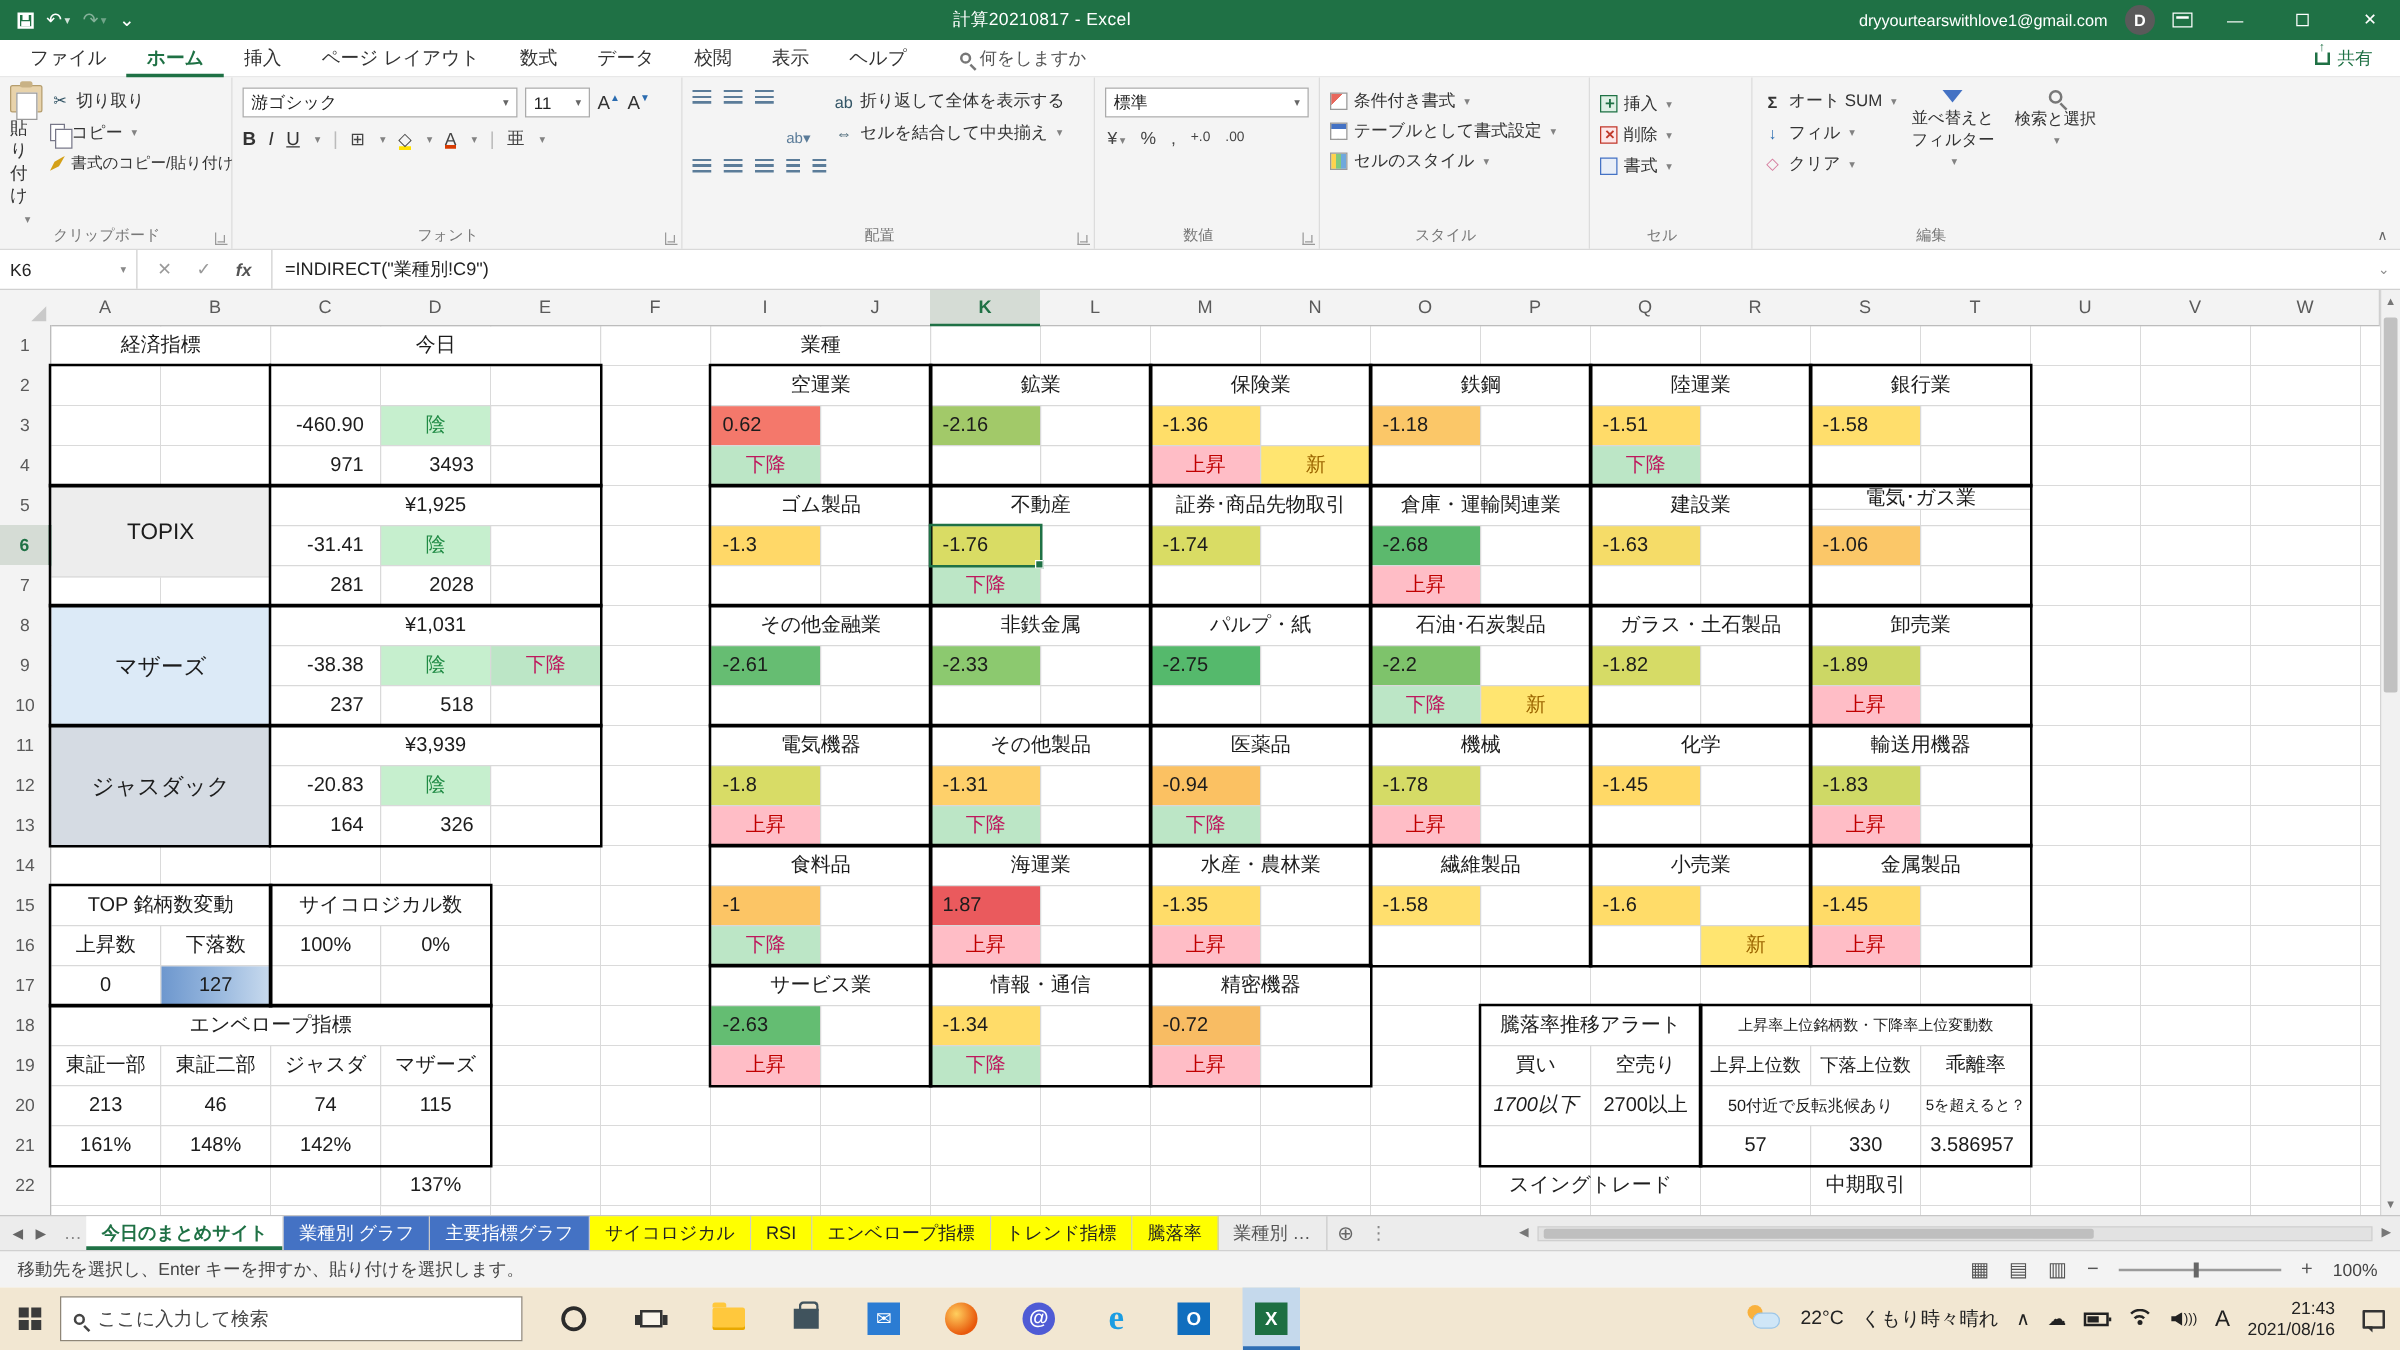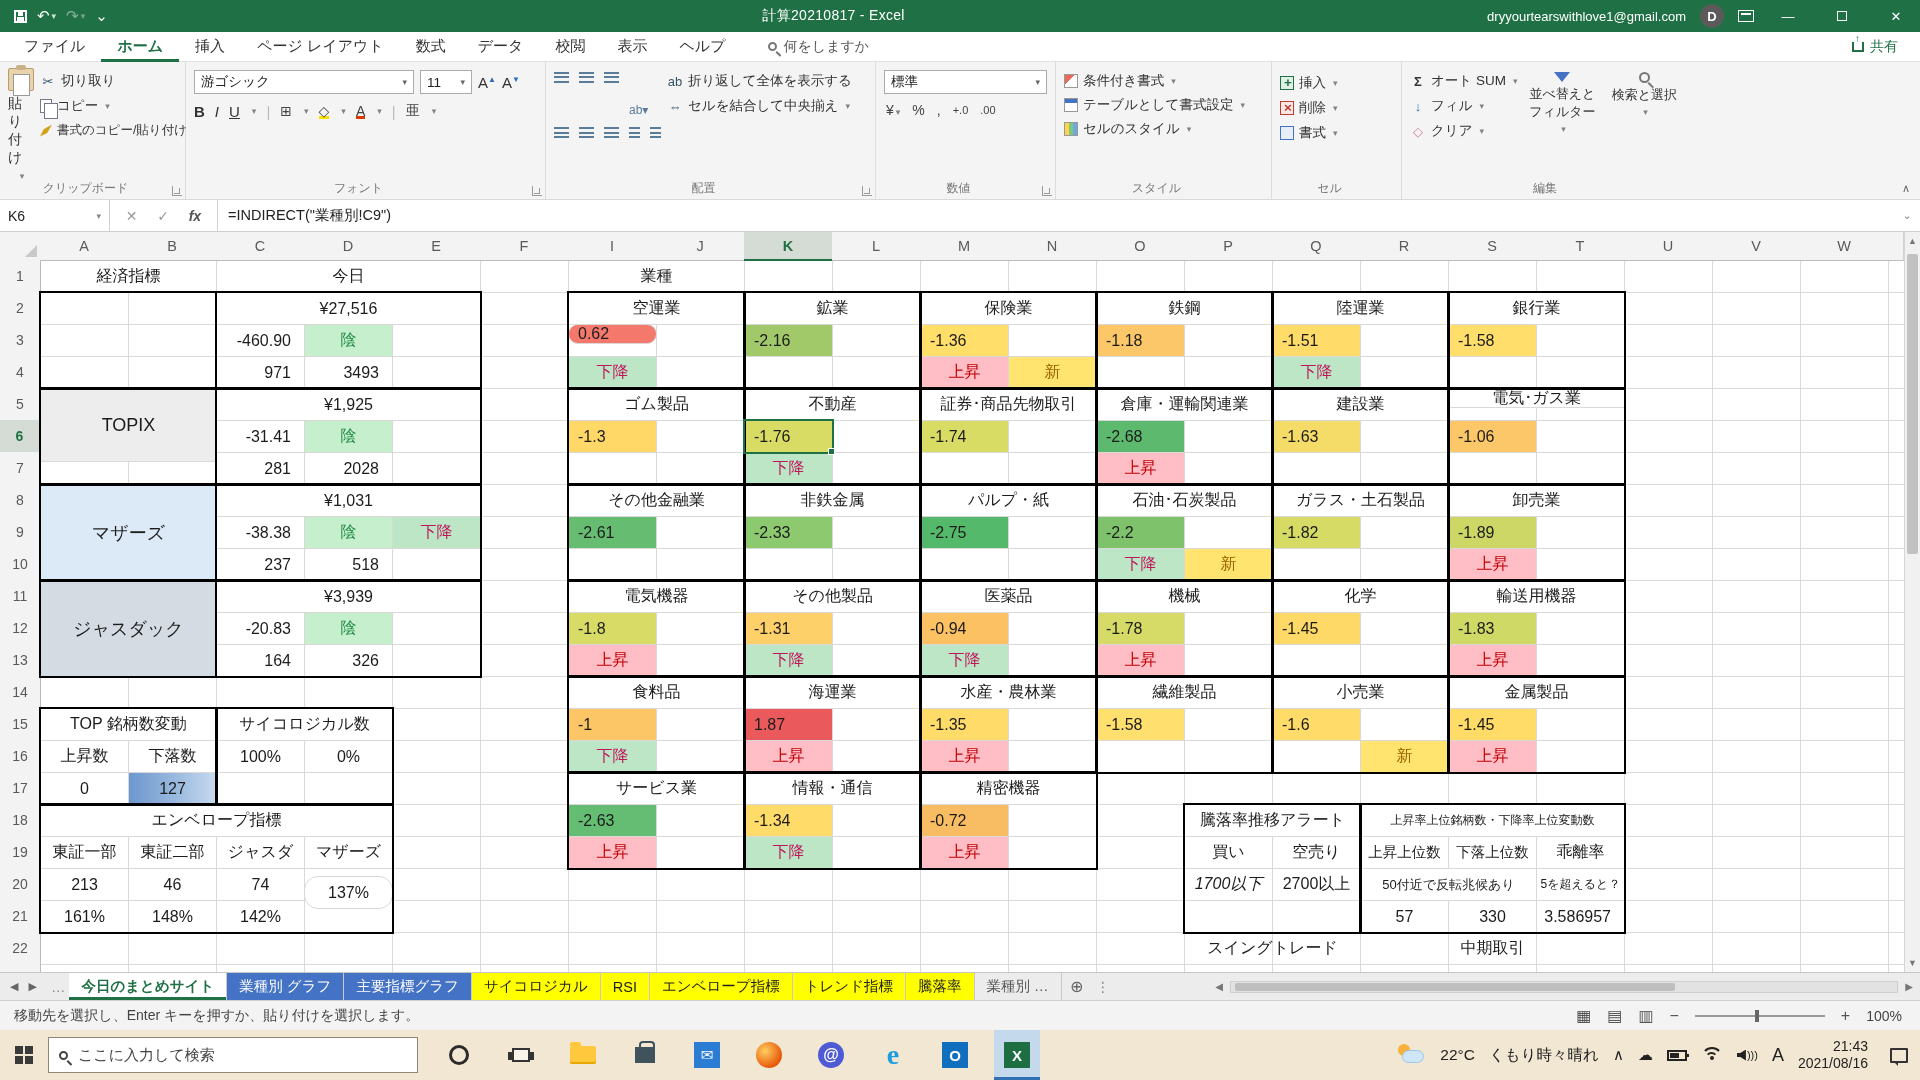--- a/index.html
+++ b/index.html
@@ -503,21 +503,20 @@
       <div class="rh" style="top: 508px; height: 33px;">16</div>
       <div class="rh" style="top: 540px; height: 33px;">17</div>
       <div class="rh" style="top: 572px; height: 33px;">18</div>
       <div class="rh" style="top: 604px; height: 33px;">19</div>
       <div class="rh" style="top: 636px; height: 33px;">20</div>
       <div class="rh" style="top: 668px; height: 33px;">21</div>
       <div class="rh" style="top: 700px; height: 33px;">22</div>
       <div class="rh" style="top: 732px; height: 33px;">23</div>
       <div class="cell " style="left: 40px; top: 28px; width: 177px; height: 33px;">経済指標</div>
       <div class="cell " style="left: 216px; top: 28px; width: 265px; height: 33px;">今日</div>
-      <div class="cell " style="left: 216px; top: 60px; width: 265px; height: 33px;">¥27,516</div>
       <div class="cell ar" style="left: 216px; top: 92px; width: 89px; height: 33px;">-460.90</div>
       <div class="cell candle" style="left: 304px; top: 92px; width: 89px; height: 33px;">陰</div>
       <div class="cell " style="left: 392px; top: 92px; width: 89px; height: 33px;"></div>
       <div class="cell ar" style="left: 216px; top: 124px; width: 89px; height: 33px;">971</div>
       <div class="cell ar" style="left: 304px; top: 124px; width: 89px; height: 33px;">3493</div>
       <div class="cell " style="left: 392px; top: 124px; width: 89px; height: 33px;"></div>
       <div class="outline" style="left: 39px; top: 59px; width: 443px; height: 99px;"></div>
       <div class="vline2" style="left: 215px; top: 59px; height: 99px;"></div>
       <div class="cell f18" style="left: 40px; top: 156px; width: 177px; height: 74px; background: rgb(237, 237, 237);">TOPIX</div>
       <div class="cell " style="left: 216px; top: 156px; width: 265px; height: 33px;">¥1,925</div>
@@ -566,25 +565,25 @@
       <div class="cell " style="left: 128px; top: 604px; width: 89px; height: 33px;">東証二部</div>
       <div class="cell " style="left: 216px; top: 604px; width: 89px; height: 33px;">ジャスダ</div>
       <div class="cell " style="left: 304px; top: 604px; width: 89px; height: 33px;">マザーズ</div>
       <div class="cell " style="left: 40px; top: 636px; width: 89px; height: 33px;">213</div>
       <div class="cell " style="left: 128px; top: 636px; width: 89px; height: 33px;">46</div>
       <div class="cell " style="left: 216px; top: 636px; width: 89px; height: 33px;">74</div>
       <div class="cell " style="left: 304px; top: 636px; width: 89px; height: 33px;">115</div>
       <div class="cell " style="left: 40px; top: 668px; width: 89px; height: 33px;">161%</div>
       <div class="cell " style="left: 128px; top: 668px; width: 89px; height: 33px;">148%</div>
       <div class="cell " style="left: 216px; top: 668px; width: 89px; height: 33px;">142%</div>
-      <div class="cell " style="left: 304px; top: 644px; width: 89px; height: 33px; border-radius: 14px;">137%</div>
+      <div class="cell " style="left: 304px; top: 700px; width: 89px; height: 33px;">137%</div>
       <div class="outline" style="left: 39px; top: 571px; width: 355px; height: 131px;"></div>
       <div class="cell " style="left: 568px; top: 28px; width: 177px; height: 33px;">業種</div>
       <div class="cell " style="left: 568px; top: 60px; width: 177px; height: 33px;">空運業</div>
-      <div class="cell al" style="left: 568px; top: 92px; width: 89px; height: 20px; background: rgb(244, 120, 107); border-radius: 13px;">0.62</div>
+      <div class="cell al" style="left: 568px; top: 92px; width: 89px; height: 33px; background: rgb(244, 120, 107);">0.62</div>
       <div class="cell " style="left: 656px; top: 92px; width: 89px; height: 33px;"></div>
       <div class="cell tr-down" style="left: 568px; top: 124px; width: 89px; height: 33px;">下降</div>
       <div class="cell " style="left: 656px; top: 124px; width: 89px; height: 33px;"></div>
       <div class="outline" style="left: 567px; top: 59px; width: 179px; height: 99px;"></div>
       <div class="cell " style="left: 744px; top: 60px; width: 177px; height: 33px;">鉱業</div>
       <div class="cell al" style="left: 744px; top: 92px; width: 89px; height: 33px; background: rgb(162, 201, 105);">-2.16</div>
       <div class="cell " style="left: 832px; top: 92px; width: 89px; height: 33px;"></div>
       <div class="cell " style="left: 744px; top: 124px; width: 89px; height: 33px;"></div>
       <div class="cell " style="left: 832px; top: 124px; width: 89px; height: 33px;"></div>
       <div class="outline" style="left: 743px; top: 59px; width: 179px; height: 99px;"></div>

